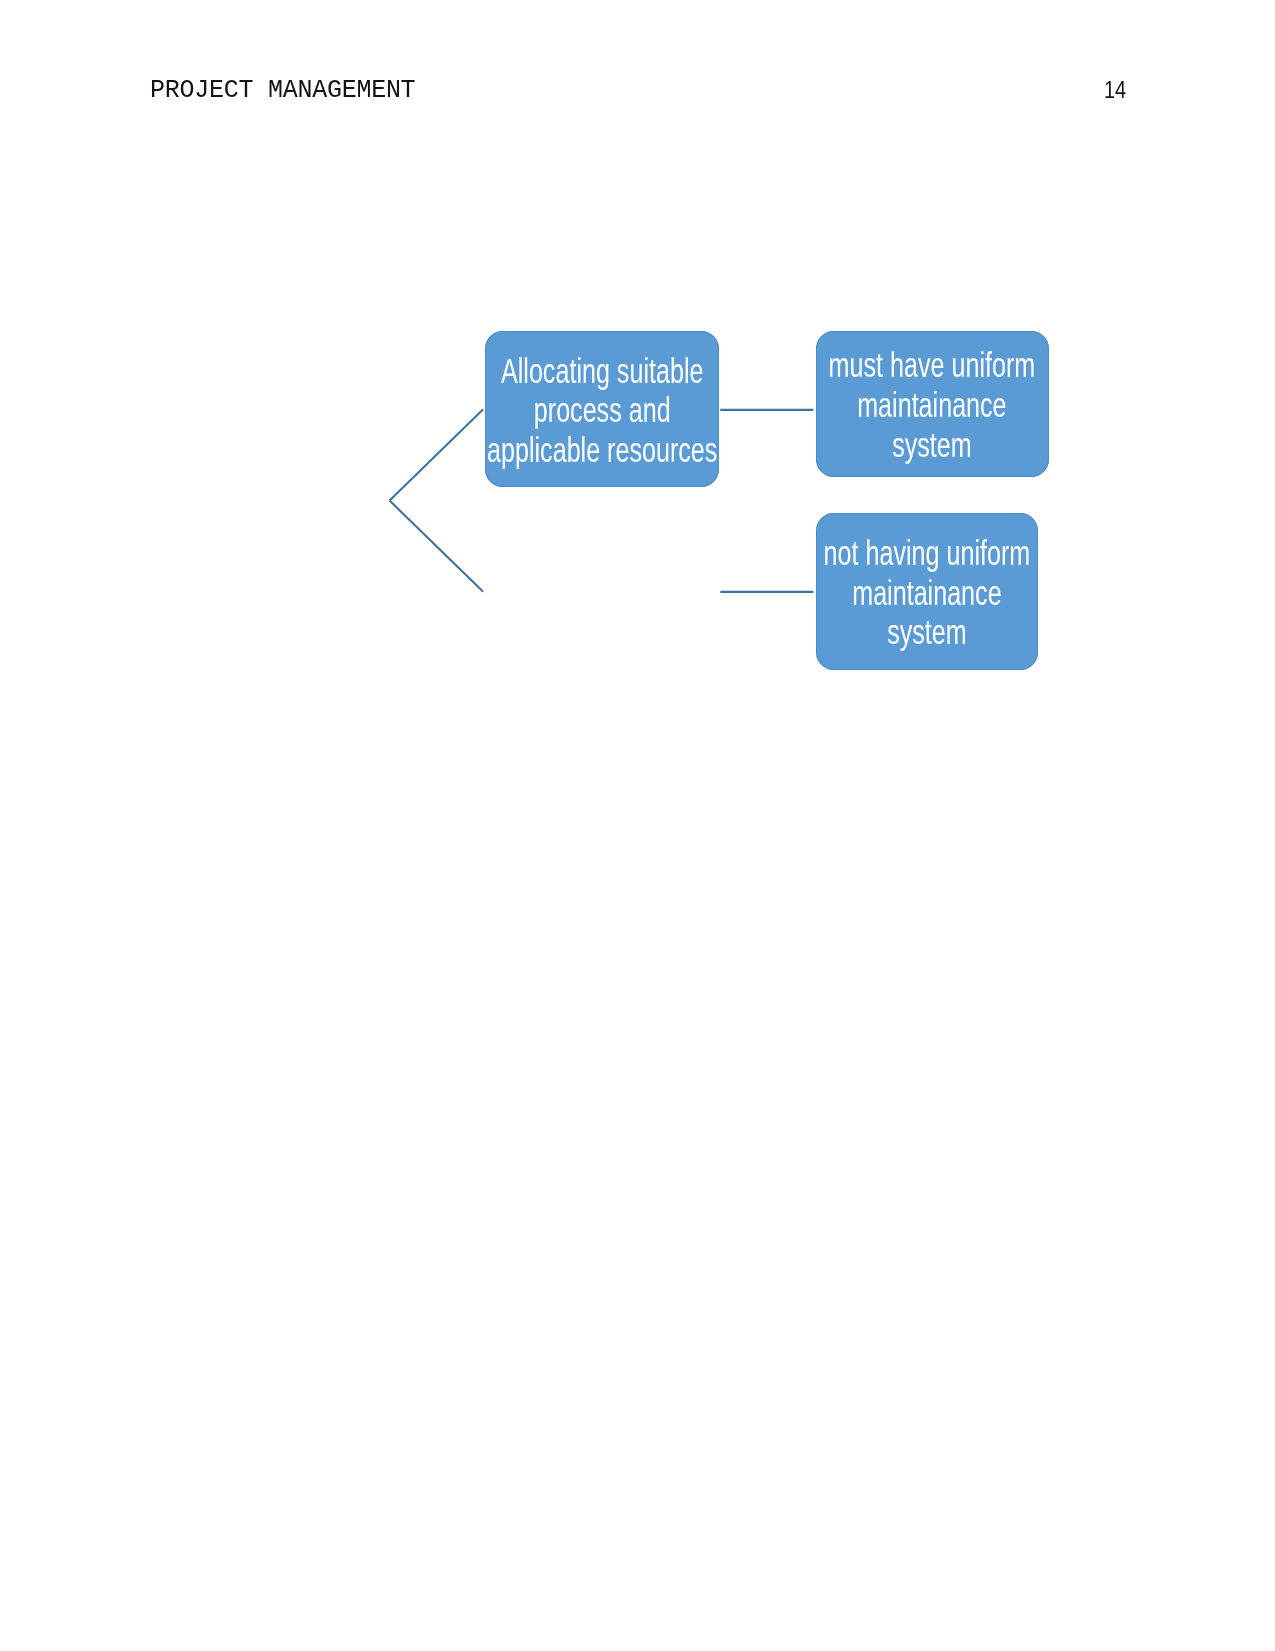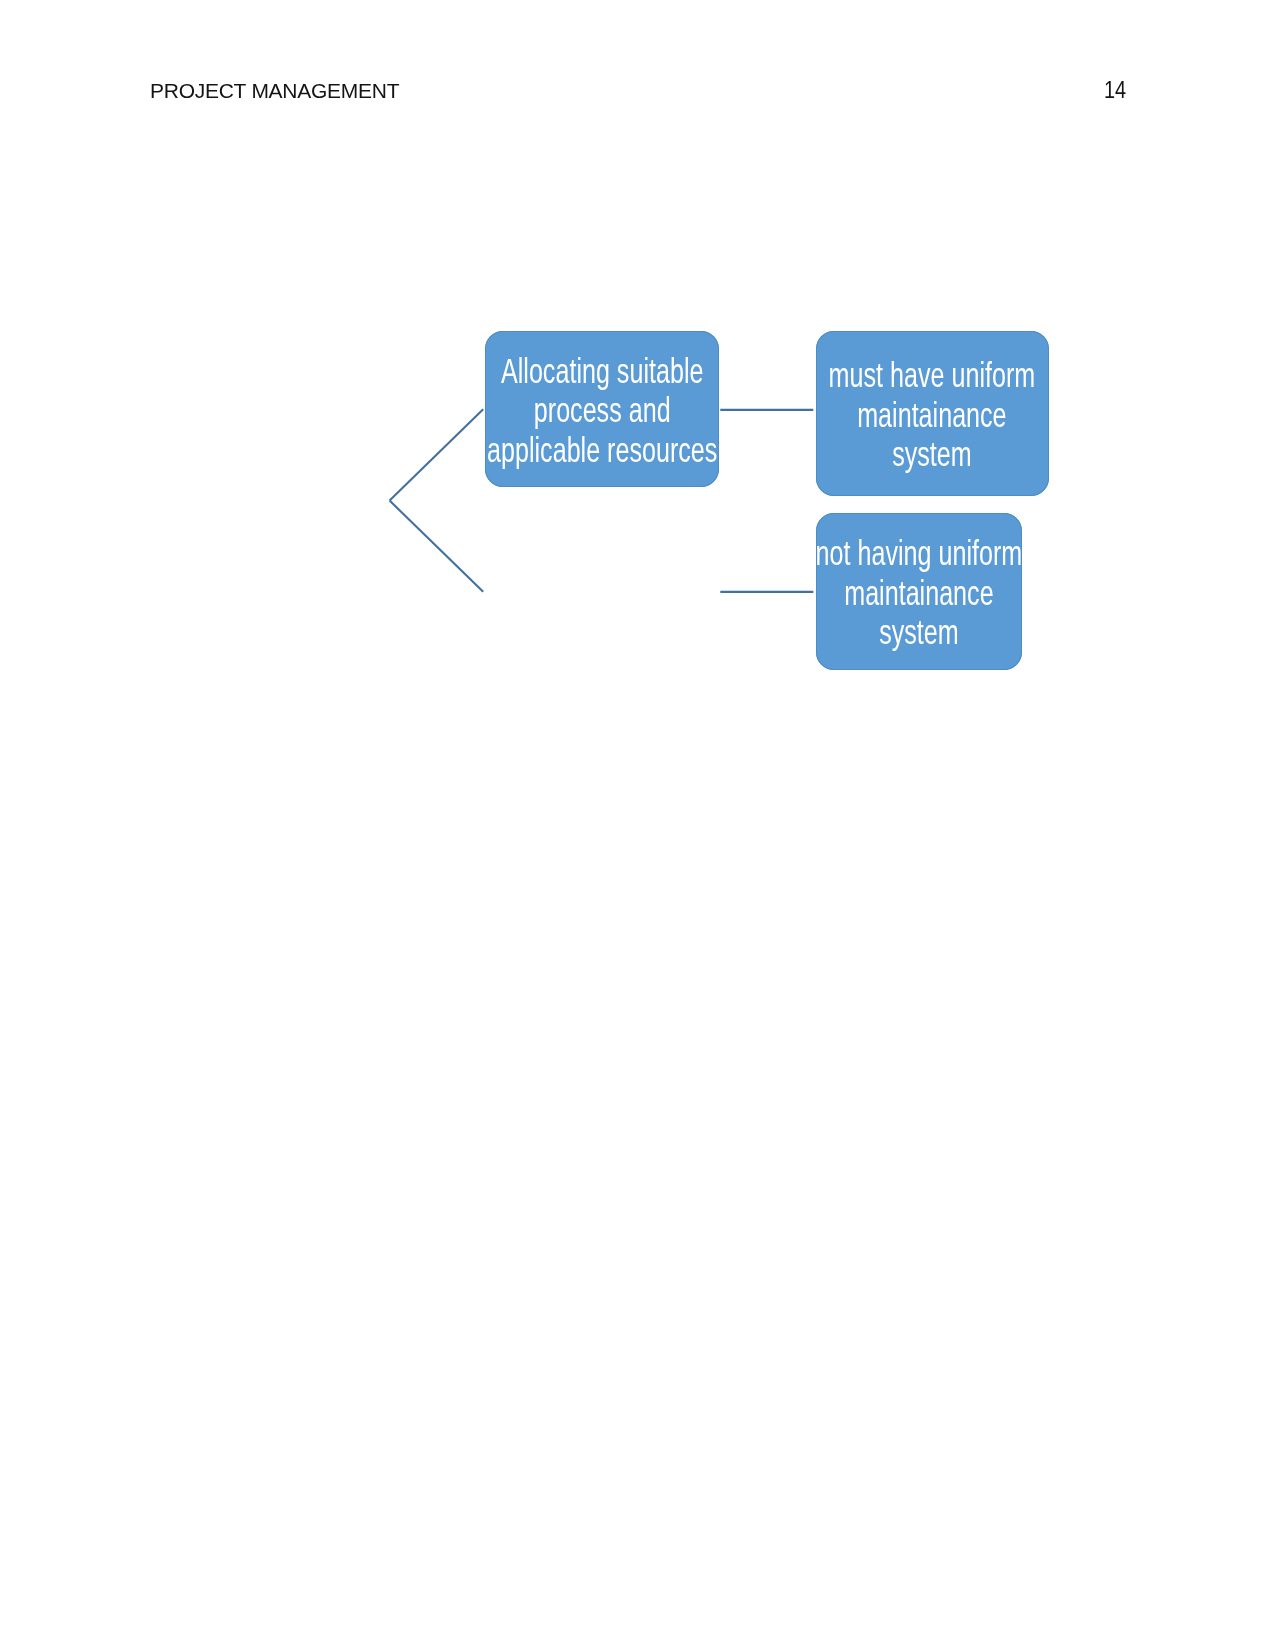--- a/index.html
+++ b/index.html
@@ -9,22 +9,22 @@
     width:1275px; height:1651px; background:#ffffff;
     font-family:"Liberation Serif", serif;
     position:relative; overflow:hidden;
   }
   .page { position:absolute; left:0; top:0; width:1275px; height:1651px; background:#ffffff; }
 
   
   .hdr-title {
     position:absolute; left:150px; top:81.3px;
     transform:translateZ(0);
-    font-family:Liberation Sans, sans-serif;
-    font-size:21px; color:#141414;
+    font-family:Liberation Mono, monospace;
+    font-size:25px; color:#141414;
     white-space:nowrap; line-height:20px; letter-spacing:-0.26px;
   }
   .hdr-page {
     position:absolute; left:1103.5px; top:77.8px;
     font-family:"Liberation Sans", sans-serif;
     font-size:23.4px; color:#141414; line-height:24px;
     white-space:nowrap;
     transform:scaleX(0.85) translateZ(0); transform-origin:left top;
   }
 
@@ -68,27 +68,27 @@
       <line x1="720.3" y1="591.9" x2="813.3" y2="591.9"></line>
     </svg>
 
 
     <div class="node" style="left:484.7px; top:330.8px; width:234.5px; height:156.6px;">
       <span class="txt">Allocating suitable
 process and
 applicable resources</span>
     </div>
 
-    <div class="node" style="left:815.9px; top:330.8px; width:232.9px; height:165px;">
+    <div class="node" style="left:815.9px; top:330.8px; width:232.9px; height:146px;">
       <span class="txt">must have uniform
 maintainance
 system</span>
     </div>
 
 
-    <div class="node" style="left:815.9px; top:513.3px; width:206px; height:156.4px;">
+    <div class="node" style="left:815.9px; top:513.3px; width:222px; height:156.4px;">
       <span class="txt">not having uniform
 maintainance
 system</span>
     </div>
 
   </div>
 </div>
 
 </body></html>

